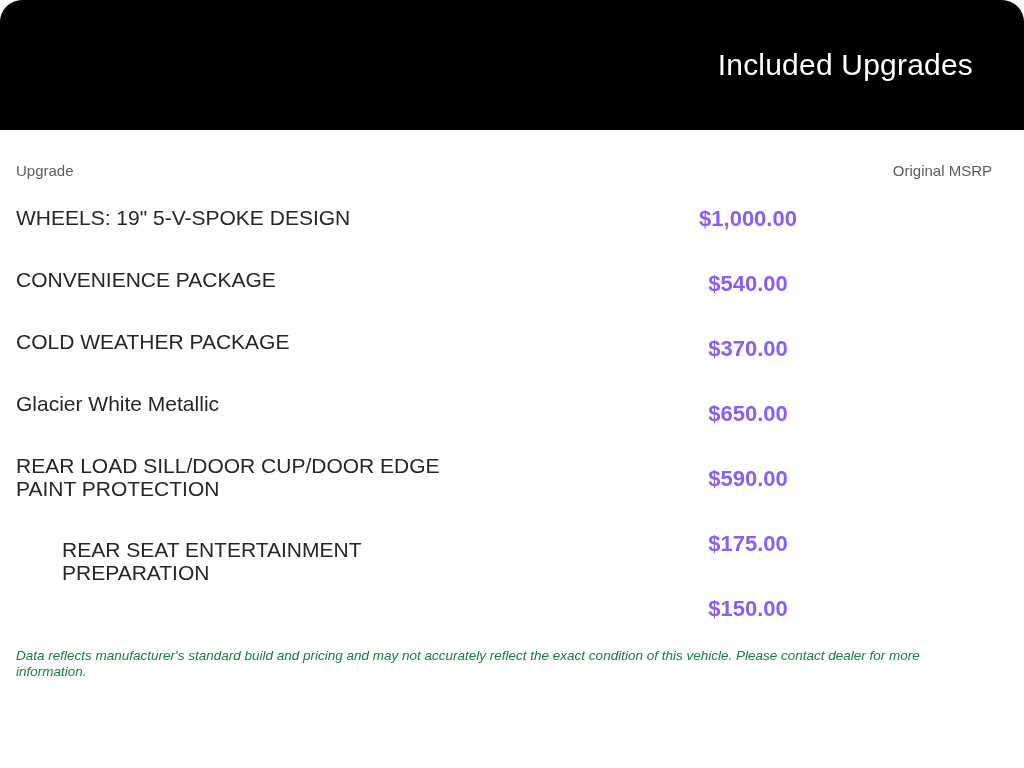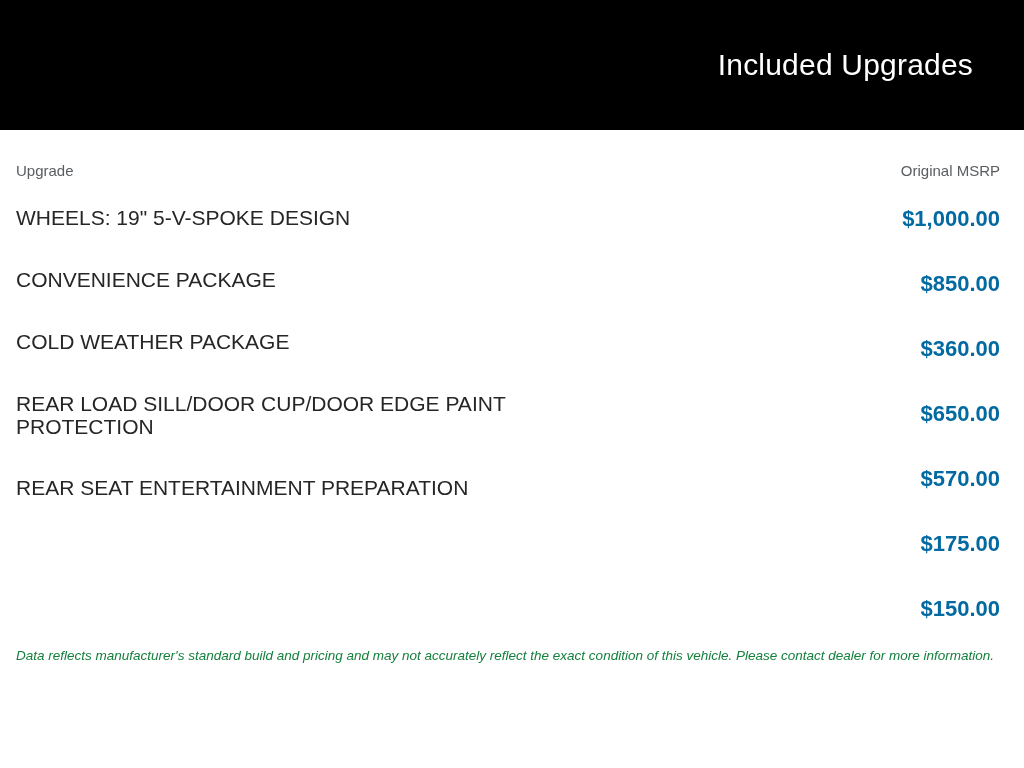--- a/index.html
+++ b/index.html
@@ -7,38 +7,39 @@
     margin: 0;
     padding: 0;
     background: #ffffff;
     font-family: "Liberation Sans", sans-serif;
   }
   .page {
     width: 1024px;
     height: 768px;
     background: #ffffff;
     overflow: hidden;
+    border-radius: 22px;
   }
   .panel-header {
     height: 130px;
     background: #000000;
     display: flex;
     align-items: center;
     justify-content: flex-end;
     padding-right: 51px;
   }
   .panel-title {
     margin: 0;
     color: #ffffff;
     font-size: 30px;
     font-weight: 400;
     letter-spacing: 0.2px;
   }
   .content {
-    padding: 0 24px 0 16px;
+    padding: 0 32px 0 16px;
   }
   .col-headers {
     display: flex;
     justify-content: space-between;
     margin-top: 32px;
     font-size: 15px;
     line-height: 18px;
     color: #5a5d60;
   }
   .rows {
@@ -47,28 +48,28 @@
   }
   .names-col { width: 50%; }
   .prices-col { width: 50%; }
   .name-cell {
     min-height: 62px;
     font-size: 21px;
     line-height: 23px;
     color: #262626;
   }
   .name-cell.tall { min-height: 84px; }
-  .name-cell.last { min-height: 0; }
+  .name-cell.last { min-height: 0; margin-left: 46px; }
   .price-cell {
     min-height: 65px;
     font-size: 22px;
     line-height: 26px;
     font-weight: 700;
-    color: #0369a1;
-    text-align: right;
+    color: #8b5cf6;
+    text-align: center;
   }
   .price-cell.last { min-height: 0; }
   .disclaimer {
     margin: 26px 0 0 0;
     font-size: 13.5px;
     line-height: 16px;
     font-style: italic;
     color: #15803d;
   }
 </style>
@@ -86,29 +87,30 @@
     <div class="col-headers">
       <span>Upgrade</span>
       <span>Original MSRP</span>
     </div>
 
     <div class="rows">
       <div class="names-col">
         <div class="name-cell">WHEELS: 19" 5-V-SPOKE DESIGN</div>
         <div class="name-cell">CONVENIENCE PACKAGE</div>
         <div class="name-cell">COLD WEATHER PACKAGE</div>
+        <div class="name-cell">Glacier White Metallic</div>
         <div class="name-cell tall">REAR LOAD SILL/DOOR CUP/DOOR EDGE PAINT PROTECTION</div>
         <div class="name-cell last">REAR SEAT ENTERTAINMENT PREPARATION</div>
       </div>
       <div class="prices-col">
         <div class="price-cell">$1,000.00</div>
-        <div class="price-cell">$850.00</div>
-        <div class="price-cell">$360.00</div>
+        <div class="price-cell">$540.00</div>
+        <div class="price-cell">$370.00</div>
         <div class="price-cell">$650.00</div>
-        <div class="price-cell">$570.00</div>
+        <div class="price-cell">$590.00</div>
         <div class="price-cell">$175.00</div>
         <div class="price-cell last">$150.00</div>
       </div>
     </div>
 
     <p class="disclaimer">Data reflects manufacturer's standard build and pricing and may not accurately reflect the exact condition of this vehicle. Please contact dealer for more information.</p>
 
   </div>
 
 </div>

